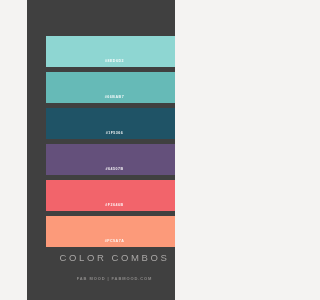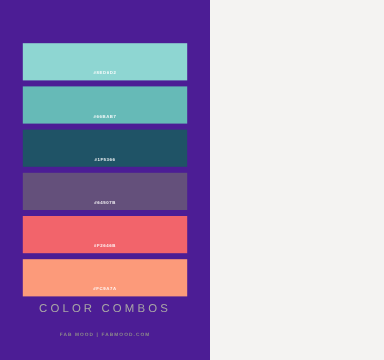--- a/index.html
+++ b/index.html
@@ -11,22 +11,23 @@
     width: 175px;
     height: 300px;
     background: #f4f3f2;
     font-family: "Liberation Sans", sans-serif;
     overflow: hidden;
   }
   .card {
     position: relative;
     width: 175px;
     height: 300px;
-    background: #4c1d95;
+    background: #404040;
     box-sizing: border-box;
+    margin-left: 27px;
   }
   .swatch-stack {
     position: absolute;
     left: 19px;
     top: 36px;
     width: 137px;
   }
   .swatch {
     position: relative;
     width: 137px;

